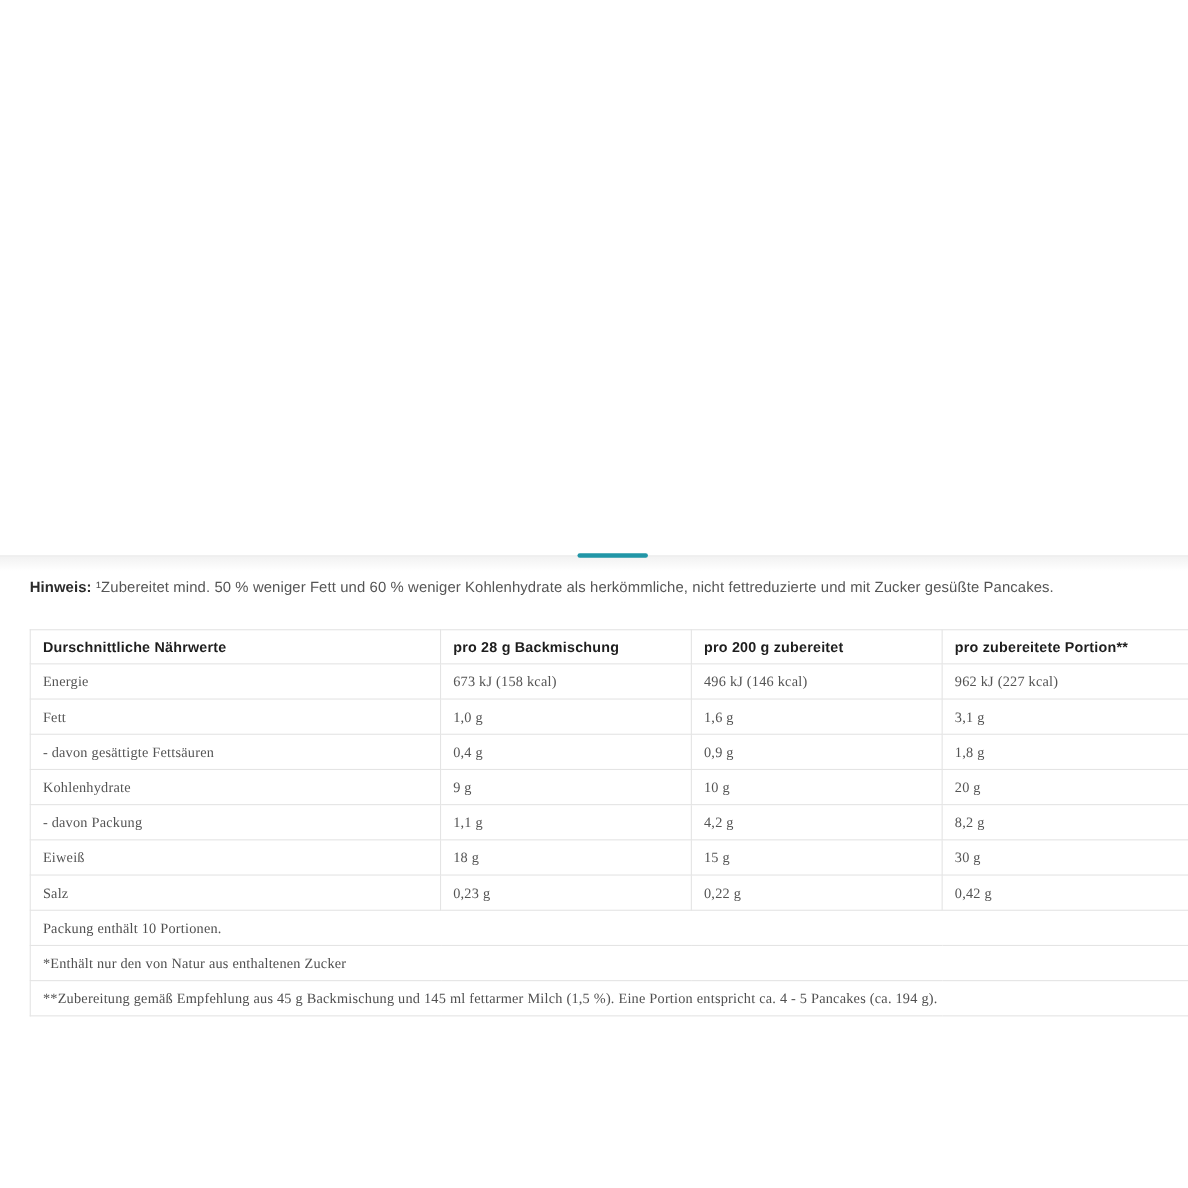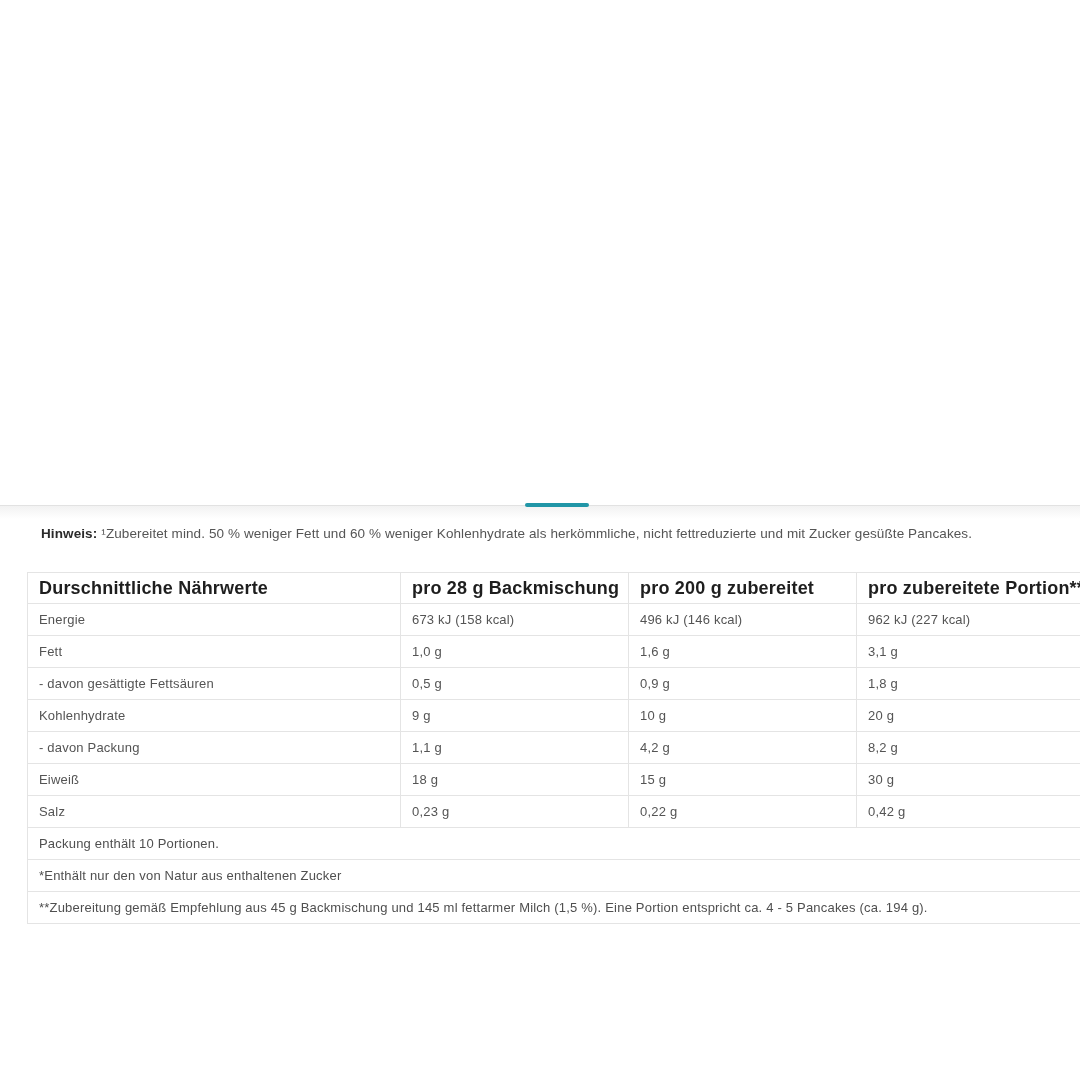--- a/index.html
+++ b/index.html
@@ -41,21 +41,21 @@
     position: absolute;
     left: 525px;
     top: 503px;
     width: 64px;
     height: 4px;
     border-radius: 2px;
     background: #2196a7;
   }
   .hinweis {
     position: absolute;
-    left: 41px;
+    left: 27px;
     top: 524px;
     width: 1020px;
     margin: 0;
     font-size: 13.5px;
     line-height: 19px;
     color: #555555;
     letter-spacing: 0.1px;
   }
   .hinweis .hinweis-label {
     font-weight: 700;
@@ -79,31 +79,32 @@
   table.nutrition td {
     border: 1px solid #e4e4e4;
     padding: 0 10px 0 11px;
     text-align: left;
     vertical-align: middle;
     white-space: nowrap;
     overflow: hidden;
   }
   table.nutrition th {
     height: 30px;
-    font-size: 18px;
+    font-size: 13px;
     font-weight: 700;
     color: #1e1e1e;
     letter-spacing: 0.2px;
   }
   table.nutrition td {
     height: 31px;
     font-size: 13px;
     font-weight: 400;
     color: #545454;
     letter-spacing: 0.2px;
+    font-family: Liberation Serif, serif;
   }
   table.nutrition tr.note-row td {
     color: #4f4f4f;
   }
 </style>
 </head>
 <body>
 
 <div class="page">
 
@@ -136,21 +137,21 @@
         <td>962 kJ (227 kcal)</td>
       </tr>
       <tr>
         <td>Fett</td>
         <td>1,0 g</td>
         <td>1,6 g</td>
         <td>3,1 g</td>
       </tr>
       <tr>
         <td>- davon gesättigte Fettsäuren</td>
-        <td>0,5 g</td>
+        <td>0,4 g</td>
         <td>0,9 g</td>
         <td>1,8 g</td>
       </tr>
       <tr>
         <td>Kohlenhydrate</td>
         <td>9 g</td>
         <td>10 g</td>
         <td>20 g</td>
       </tr>
       <tr>

